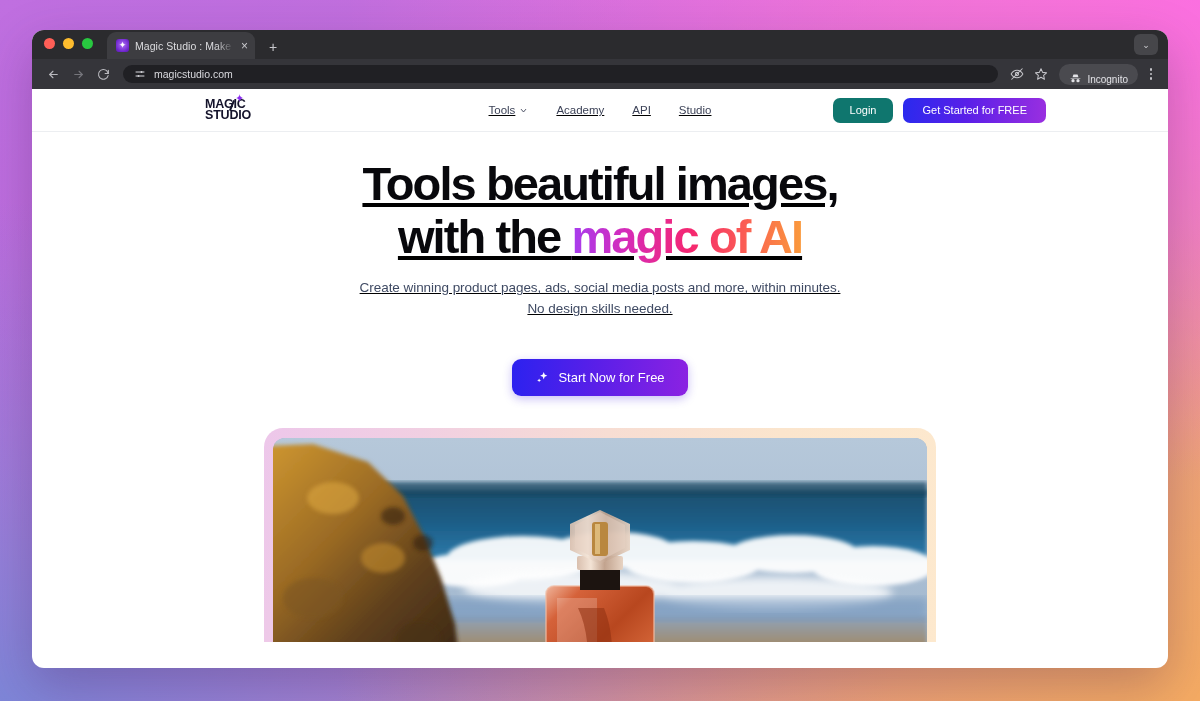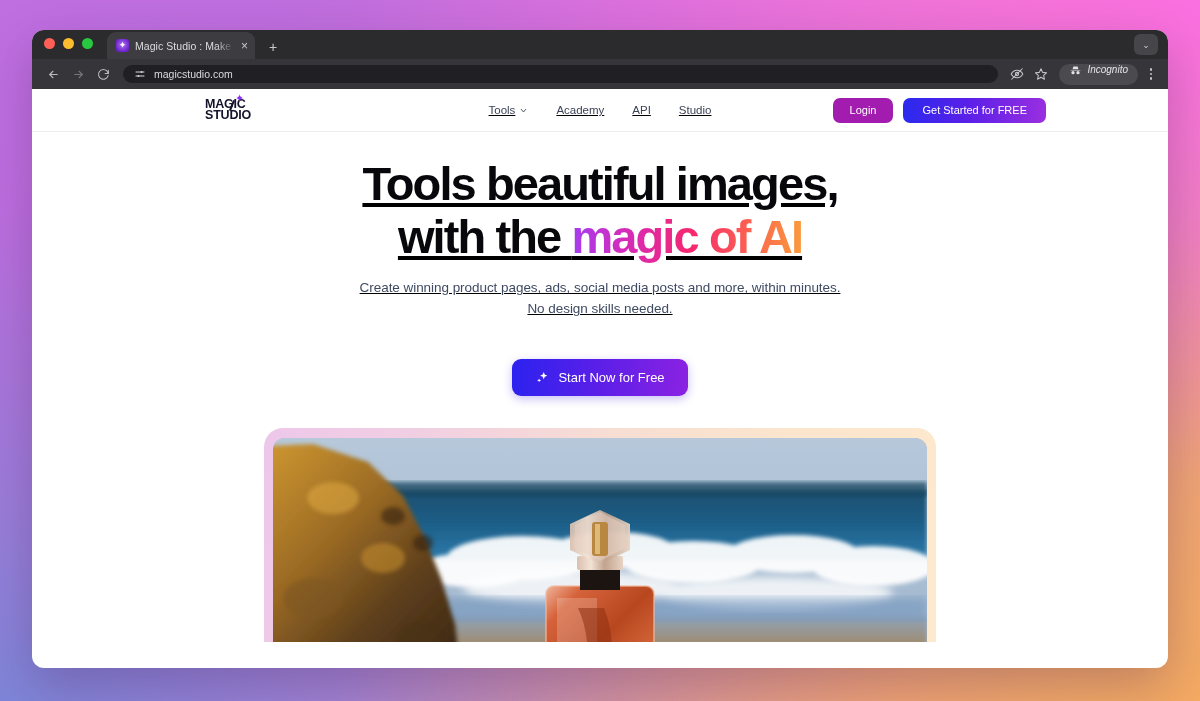--- a/index.html
+++ b/index.html
@@ -79,22 +79,22 @@
     display:flex; align-items:center; gap:8px; padding:0 11px;
     color:#d9d9de; font-size:10.5px;
   }
   .tb-right { display:flex; align-items:center; gap:2px; margin-left:5px; }
   .tb-icon {
     width:22px; height:22px; border-radius:50%;
     display:flex; align-items:center; justify-content:center; color:#c3c3c8;
   }
   .incognito-pill {
     height:21px; background:#4a4a4f; border-radius:11px; margin-left:5px;
-    display:flex; align-items:flex-start; gap:5px; padding:0 10px;
-    color:#e3e3e7; font-size:10px;font-style:italic;
+    display:flex; align-items:flex-end; gap:5px; padding:0 10px;
+    color:#e3e3e7; font-size:10px;
   }
   .kebab { width:18px; display:flex; flex-direction:column; align-items:center; gap:2px; margin-left:2px; }
   .kebab i { width:2.5px; height:2.5px; border-radius:50%; background:#c3c3c8; display:block; }
 
   
   .viewport { height:553px; background:#fff; position:relative; overflow:hidden;text-decoration:underline; }
 
   
   .site-header {
     height:43px; background:#fff; border-bottom:1px solid #eceef1;
@@ -107,21 +107,21 @@
     position:absolute; left:25.5px; top:1.5px; width:1.8px; height:11px;
     background:#14132b; transform:rotate(22deg);
   }
   .nav { margin:0 auto; display:flex; align-items:center; gap:28px; }
   .nav a {
     font-size:11.5px; color:#3c4257; text-decoration:none;
     display:flex; align-items:center; gap:4px;
   }
   .hdr-actions { position:absolute; right:122px; display:flex; align-items:center; gap:10px; }
   .btn-login {
-    background:#a21caf; color:#fff; font-size:11px; font-weight:500;
+    background:#0f766e; color:#fff; font-size:11px; font-weight:500;
     padding:0 17px; height:25px; border-radius:7px; border:0;
     display:flex; align-items:center;
   }
   .btn-start {
     background:linear-gradient(95deg,#2a2aee 0%,#5a1fe8 45%,#9a2fe0 100%);
     color:#fff; font-size:11px; font-weight:500;
     padding:8px 19px; height:25px; border-radius:7px; border:0;
     display:flex; align-items:center;
   }
 

